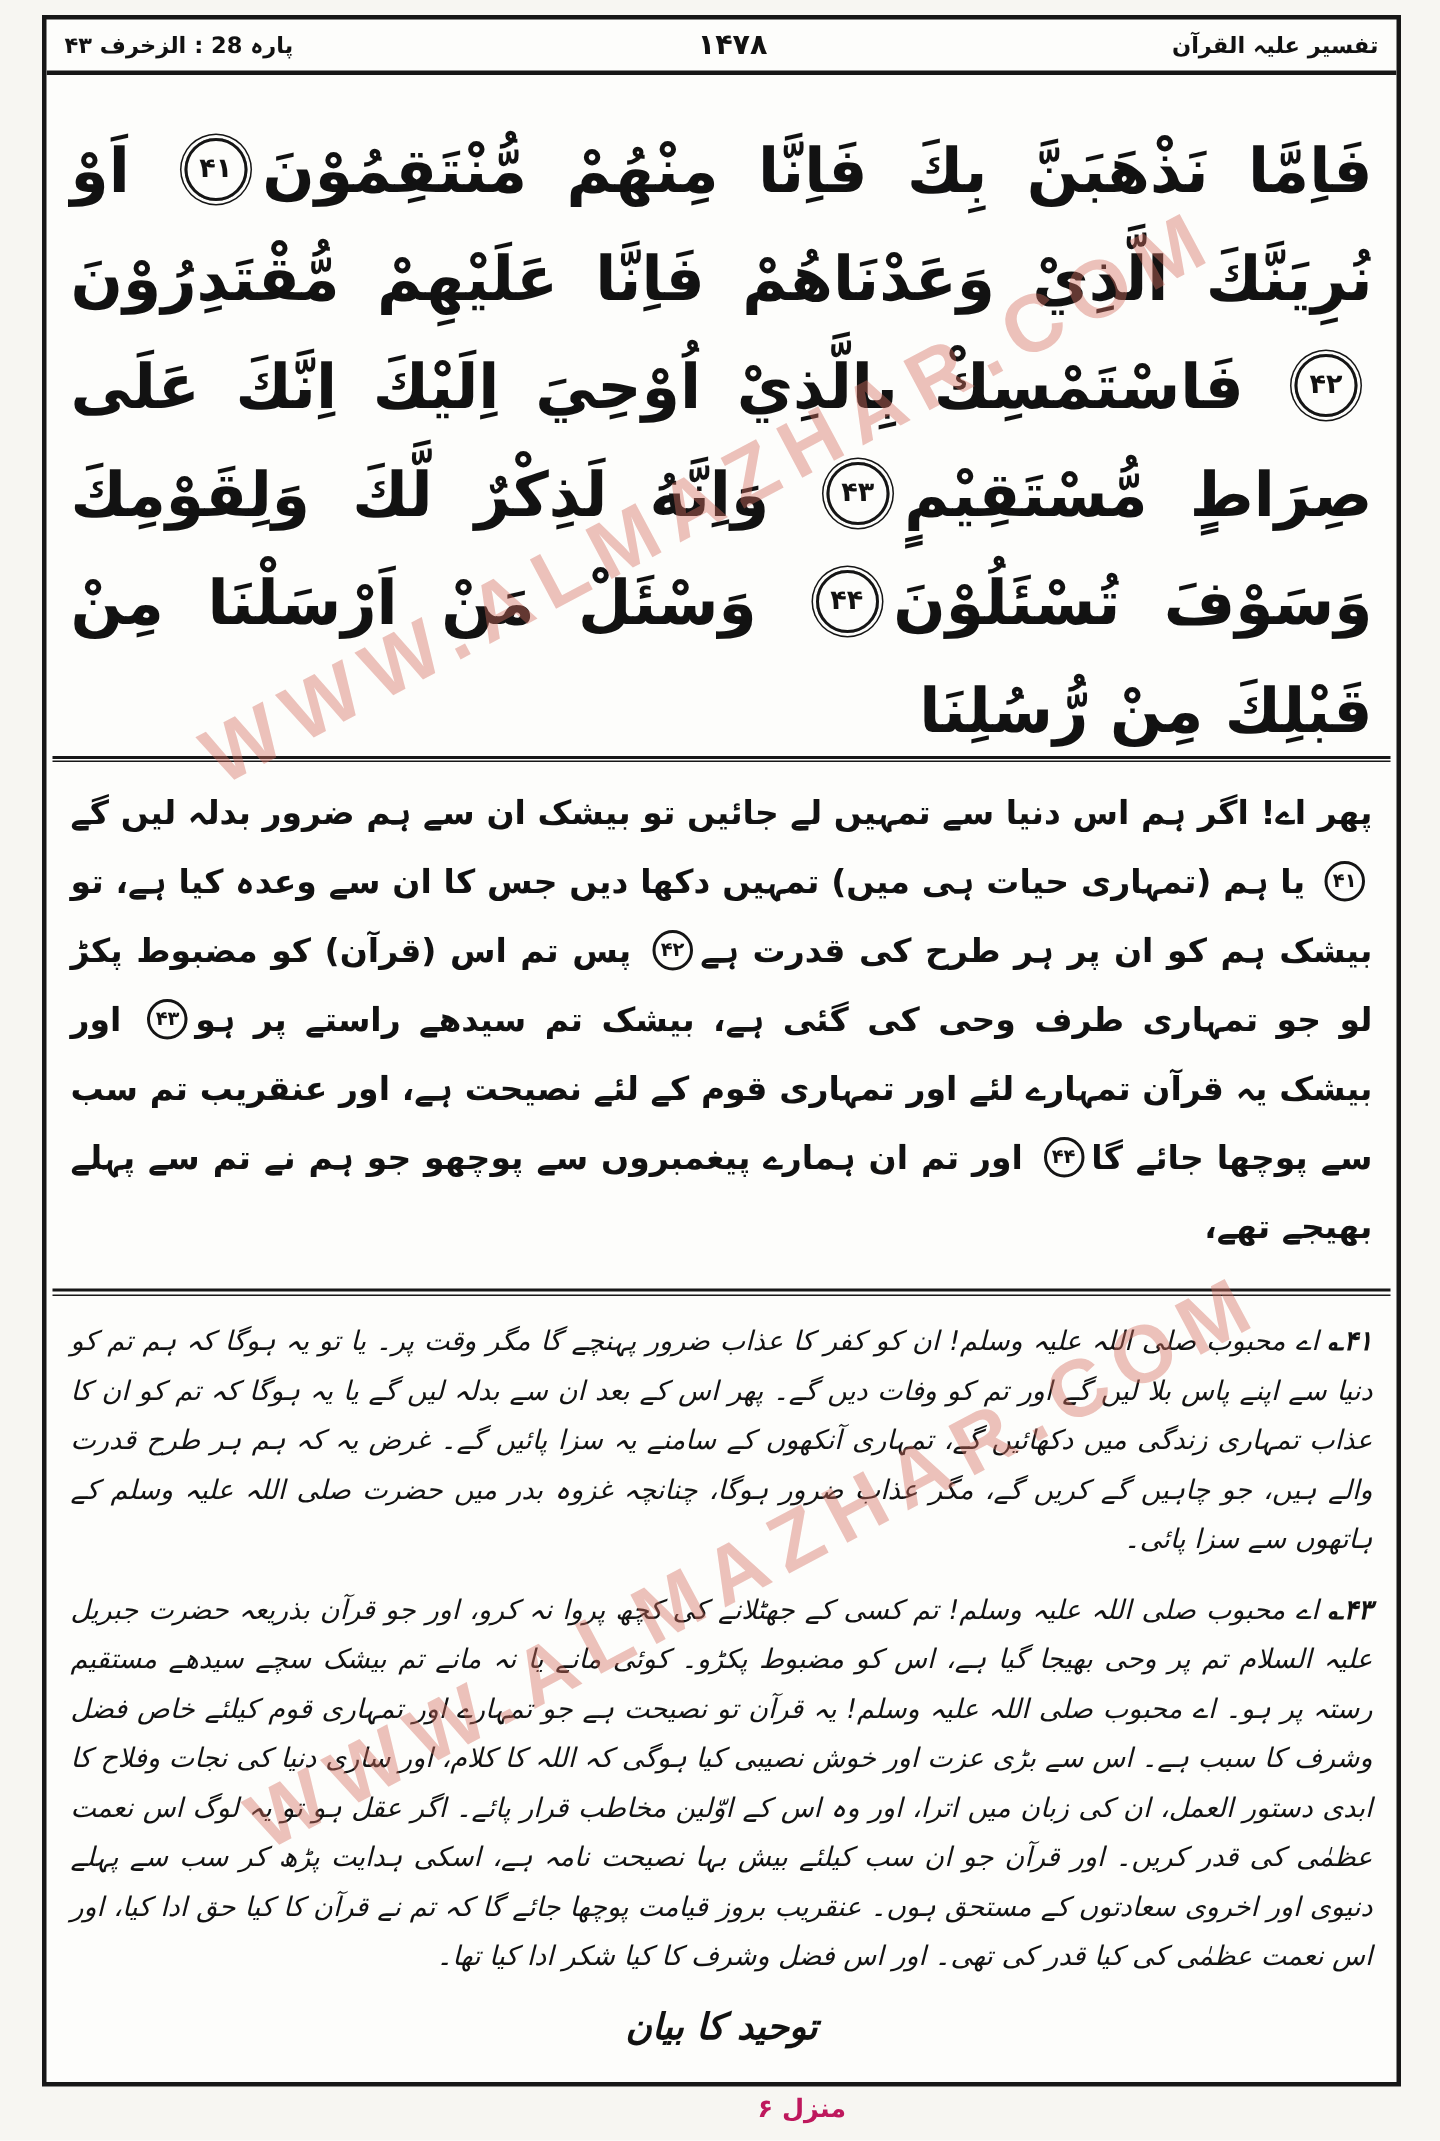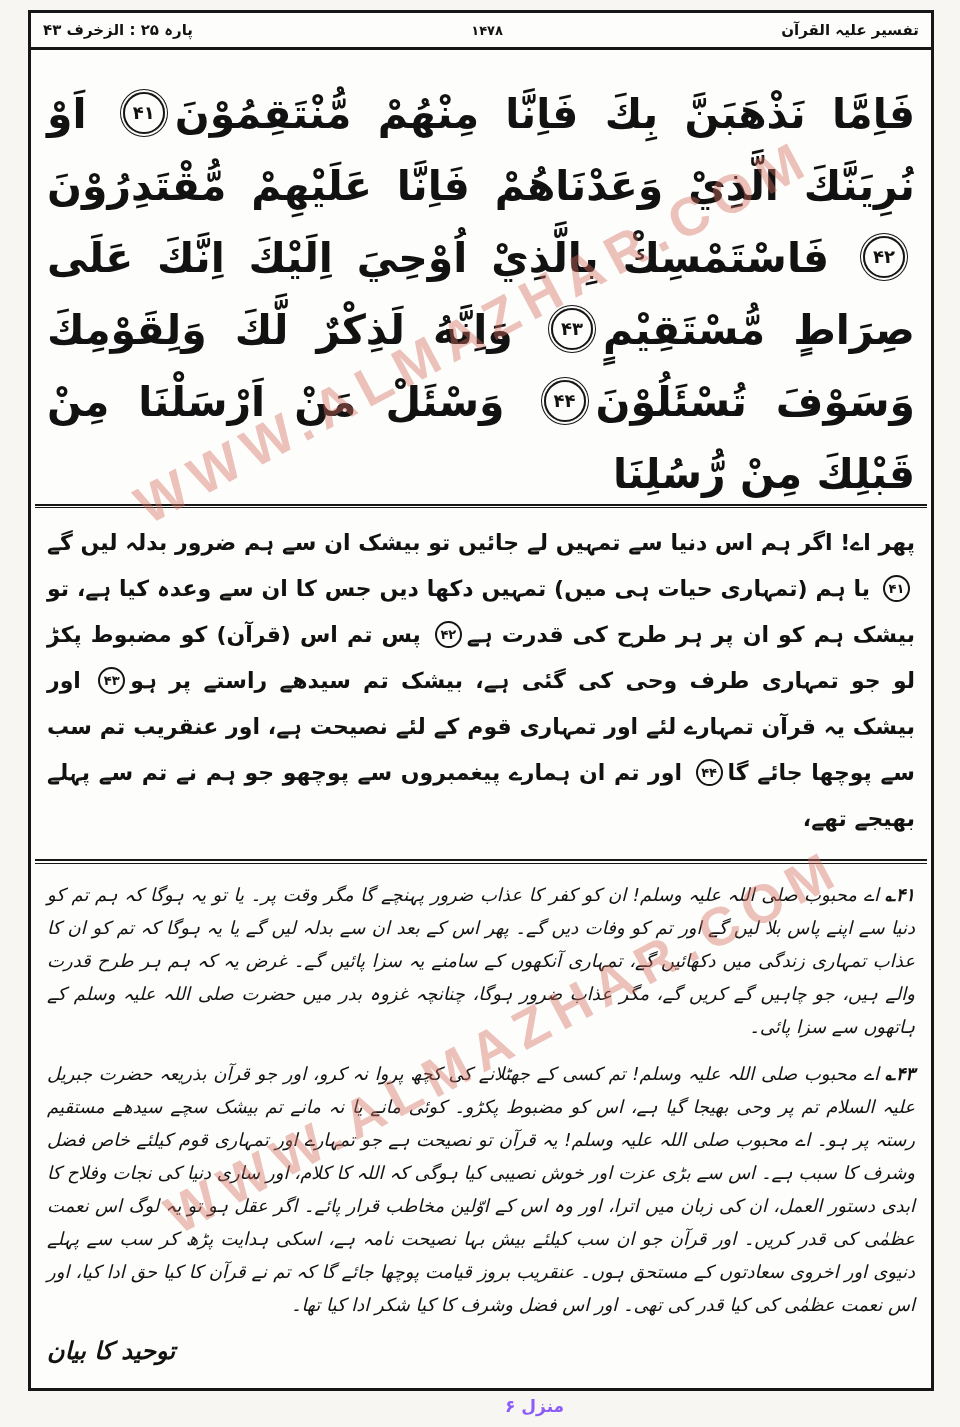--- a/index.html
+++ b/index.html
@@ -12,21 +12,21 @@
     position:absolute; top:10px; left:28px; right:26px; bottom:36px;
     border:3px solid #171717; background:#fdfdfb;
     display:flex; flex-direction:column; overflow:hidden;
   }
   .header {
     display:flex; justify-content:space-between; align-items:center;
     height:38px; padding:2px 12px 2px;
     border-bottom:3px solid #171717;
     font-size:15px; font-weight:bold;
   }
-  .h-center { font-size:13px; letter-spacing:2px; }
+  .h-center { font-size:19px; letter-spacing:2px; }
   .quran {
     padding:28px 16px 6px; min-height:366px;
     font-size:41px; font-weight:bold; line-height:72px;
     text-align:justify;
   }
   .q-marker {
     display:inline-block; width:42px; height:42px; line-height:38px;
     border:2px solid #151515; border-radius:50%;
     box-shadow:0 0 0 2px #fdfdfb, 0 0 0 3px #151515;
     text-align:center; font-size:18px; font-weight:bold;
@@ -47,26 +47,26 @@
     text-align:center; font-size:13px; font-weight:bold;
     vertical-align:middle; margin:0 5px 3px 5px;
   }
   .commentary {
     padding:14px 16px 8px; flex:1;
     font-size:18px; line-height:33px; text-align:justify;font-style:italic;
   }
   .c-para { margin-bottom:14px; }
   .para-ref { font-weight:bold; margin-left:6px; }
   .tawheed-heading {
-    text-align:left; font-size:24px; font-weight:bold;
+    text-align:center; font-size:24px; font-weight:bold;
     margin:0 0 12px;
   }
   .footer {
     position:absolute; top:1396px; left:505px;
-    font-size:17px; font-weight:bold; color:#8b5cf6;
+    font-size:17px; font-weight:bold; color:#be185d;
   }
   .watermark {
     position:absolute; z-index:5; pointer-events:none;
     color:rgba(211,110,95,0.42);
     font-family:"Liberation Sans","DejaVu Sans",sans-serif;
     font-size:54px; font-weight:bold; letter-spacing:9px;
     white-space:nowrap; direction:ltr;
     transform:rotate(-28deg);
   }
   .wm1 { left:95px; top:300px; }
@@ -76,21 +76,21 @@
 <body>
 
 <div class="watermark wm1">WWW.ALMAZHAR.COM</div>
 <div class="watermark wm2">WWW.ALMAZHAR.COM</div>
 
 <div class="frame">
 
   <div class="header">
     <span class="h-right">تفسیر علیہ القرآن</span>
     <span class="h-center">۱۴۷۸</span>
-    <span class="h-left">پارہ ۲۵ : الزخرف ۴۳</span>
+    <span class="h-left">پارہ 28 : الزخرف ۴۳</span>
   </div>
 
   <div class="quran">
     <span class="q-seg"><span>فَاِمَّا نَذْهَبَنَّ بِكَ فَاِنَّا مِنْهُمْ مُّنْتَقِمُوْنَ</span><span class="q-marker">۴۱</span></span>
     <span class="q-seg"><span>اَوْ نُرِيَنَّكَ الَّذِيْ وَعَدْنَاهُمْ فَاِنَّا عَلَيْهِمْ مُّقْتَدِرُوْنَ</span><span class="q-marker">۴۲</span></span>
     <span class="q-seg"><span>فَاسْتَمْسِكْ بِالَّذِيْ اُوْحِيَ اِلَيْكَ اِنَّكَ عَلَى صِرَاطٍ مُّسْتَقِيْمٍ</span><span class="q-marker">۴۳</span></span>
     <span class="q-seg"><span>وَاِنَّهُ لَذِكْرٌ لَّكَ وَلِقَوْمِكَ وَسَوْفَ تُسْئَلُوْنَ</span><span class="q-marker">۴۴</span></span>
     <span class="q-seg"><span>وَسْئَلْ مَنْ اَرْسَلْنَا مِنْ قَبْلِكَ مِنْ رُّسُلِنَا</span></span>
   </div>
 

